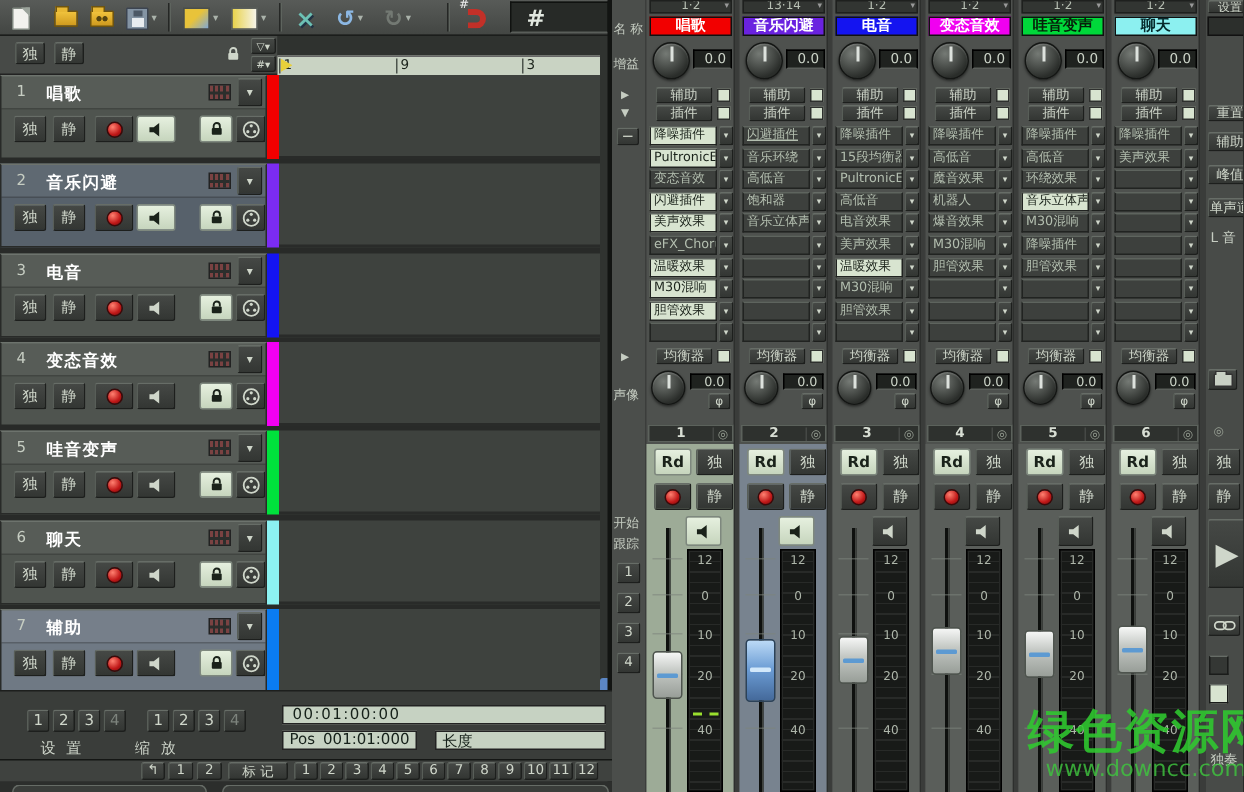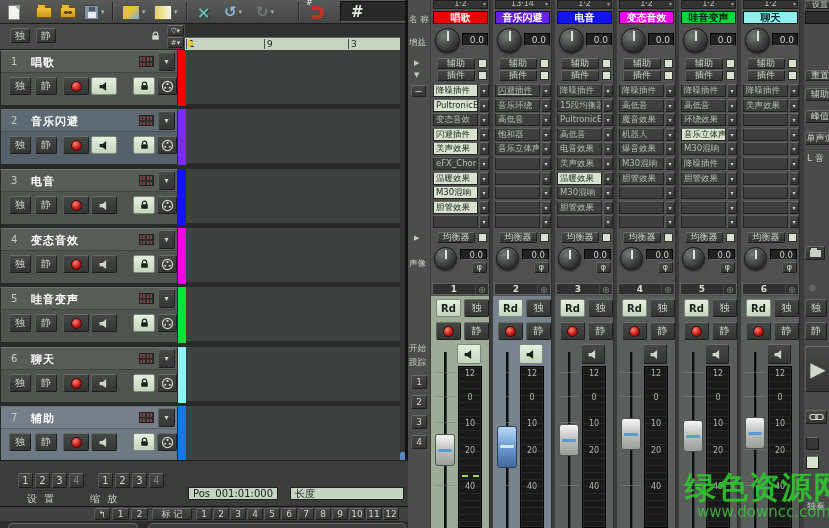--- a/index.html
+++ b/index.html
@@ -521,20 +521,21 @@
         <div class="btn grp-btn dim" style="left: 69px; top: 12px;">4</div>
       </div>
     <div class="grp-label" style="left:27px">设 置</div>
     <div id="grp2">
         <div class="btn grp-btn" style="left: 98px; top: 12px;">1</div>
         <div class="btn grp-btn" style="left: 115px; top: 12px;">2</div>
         <div class="btn grp-btn" style="left: 132px; top: 12px;">3</div>
         <div class="btn grp-btn dim" style="left: 149px; top: 12px;">4</div>
       </div>
     <div class="grp-label" style="left:90px">缩 放</div>
+    <div class="lcd" style="left:188px;top:9px;width:216px;height:13px;padding-left:6px;letter-spacing:1px">00:01:00:00</div>
     <div class="lcd" style="left:188px;top:26px;width:90px;height:13px;padding:0 4px;justify-content:space-between">
       <span>Pos</span>
       <span>001:01:000</span>
     </div>
     <div class="lcd" style="left:290px;top:26px;width:114px;height:13px;padding-left:4px">
       <span>长度</span>
     </div>
   </div>
 
   <div id="bottombar">

